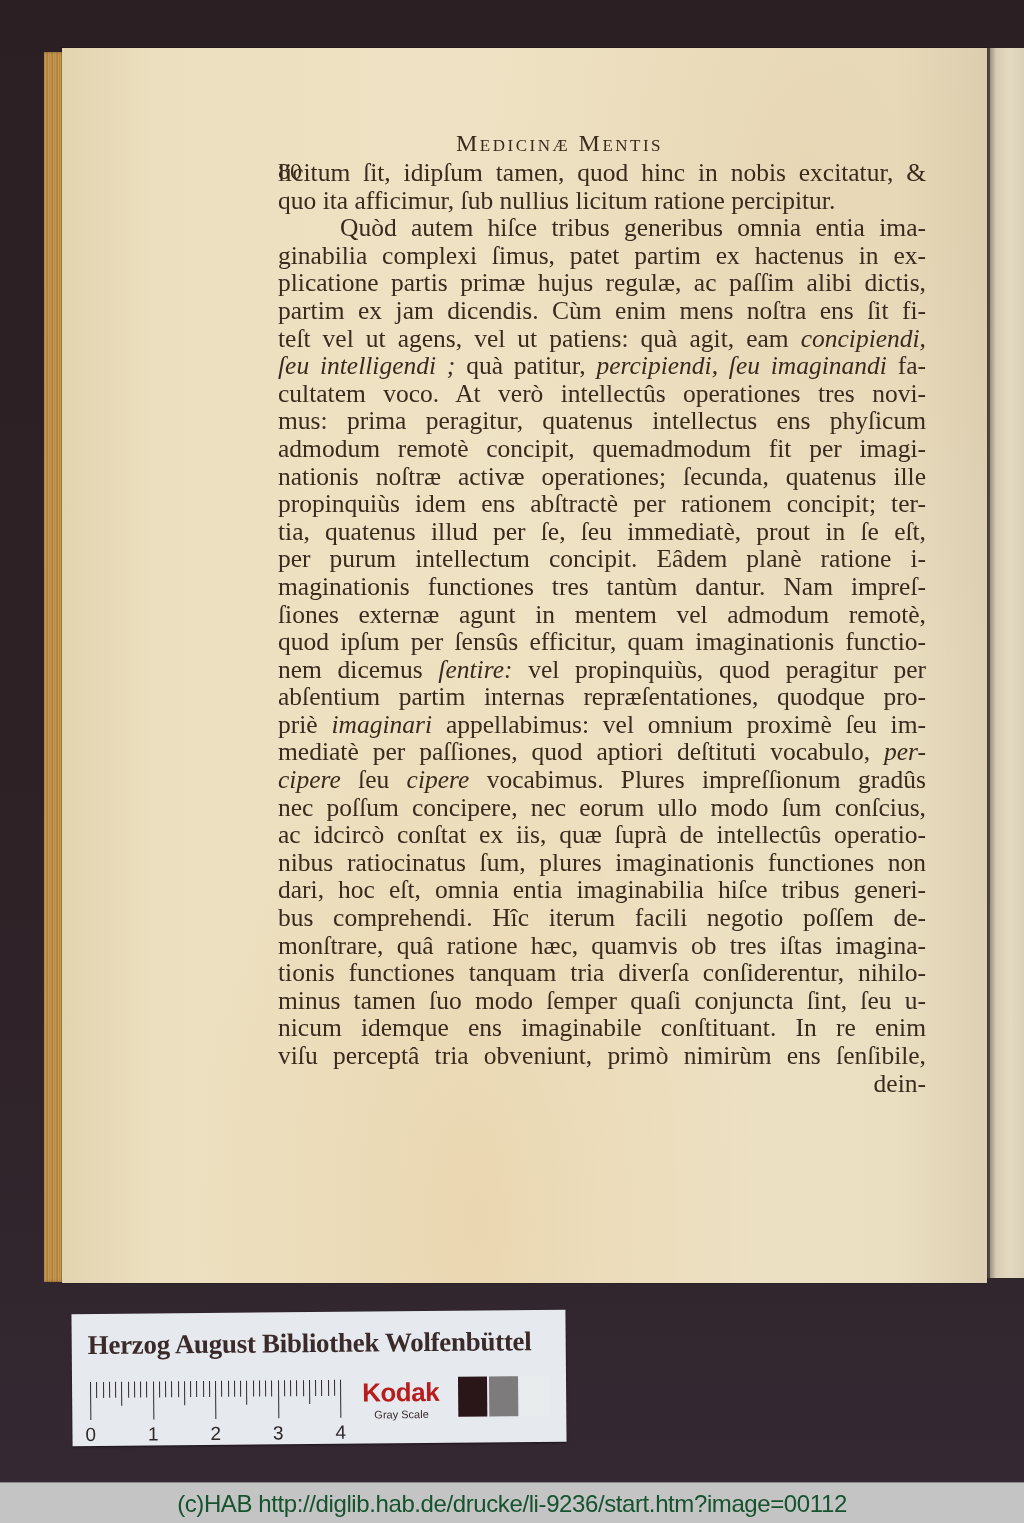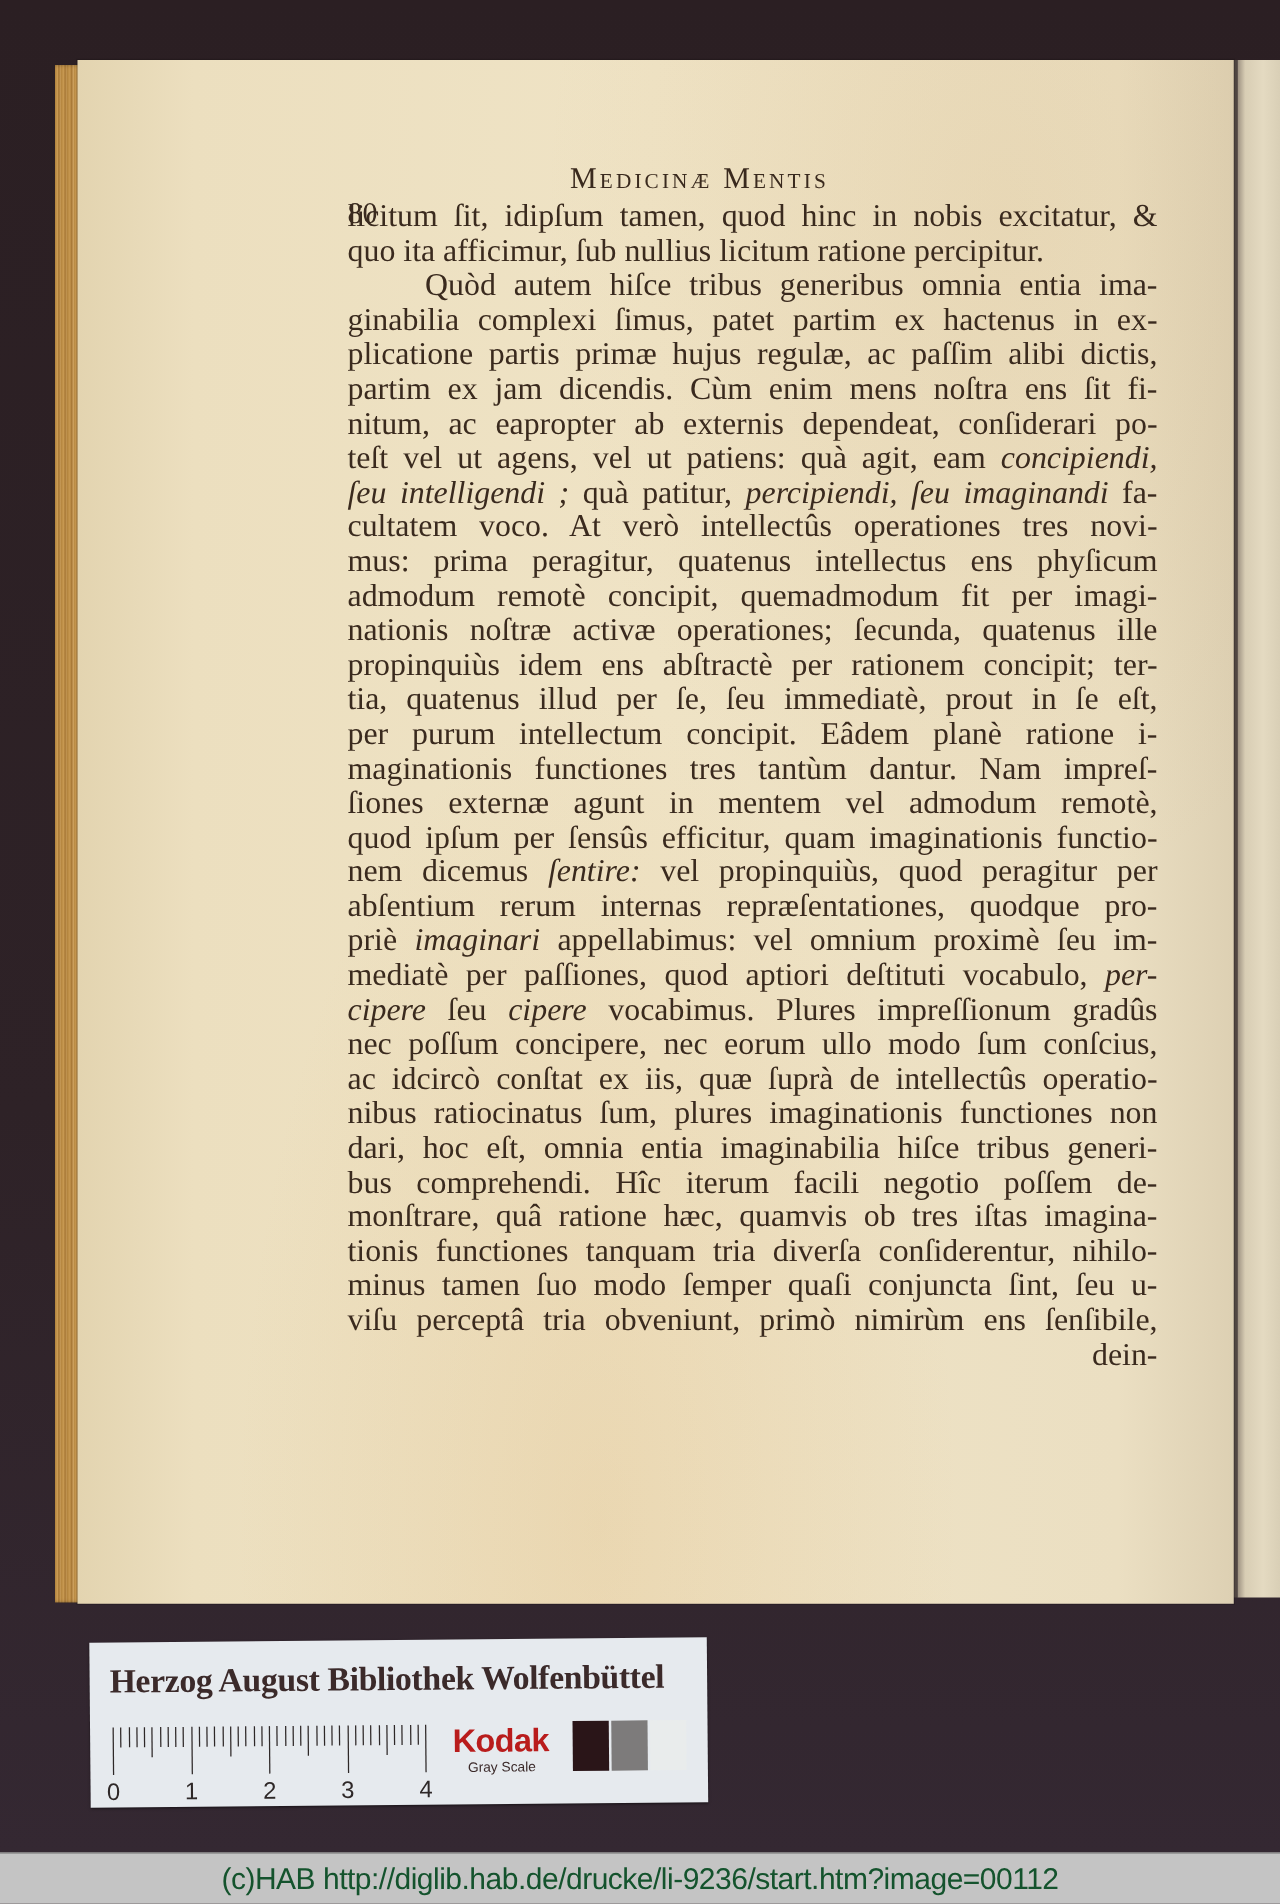--- a/index.html
+++ b/index.html
@@ -111,46 +111,46 @@
     <span class="folio">80</span>
     <span class="head-title">Medicinæ Mentis</span>
   </div>
   <div id="lines">
       <div class="line">licitum ſit, idipſum tamen, quod hinc in nobis excitatur, &amp;</div>
       <div class="line last">quo ita afficimur, ſub nullius licitum ratione percipitur.</div>
       <div class="line indent">Quòd autem hiſce tribus generibus omnia  entia ima-</div>
       <div class="line">ginabilia  complexi ſimus, patet partim  ex hactenus in ex-</div>
       <div class="line">plicatione partis primæ  hujus regulæ, ac paſſim alibi dictis,</div>
       <div class="line">partim ex jam dicendis.    Cùm enim mens noſtra ens ſit fi-</div>
-      <div class="line">nitum, ac eapropter ab externis dependeat, conſiderari po-</div>
       <div class="line">teſt vel ut agens, vel ut patiens:  quà agit, eam <i>concipiendi,</i></div>
       <div class="line"><i>ſeu intelligendi ;</i>  quà patitur, <i>percipiendi, ſeu imaginandi</i> fa-</div>
       <div class="line">cultatem voco.    At verò intellectûs operationes tres novi-</div>
       <div class="line">mus: prima peragitur, quatenus intellectus ens phyſicum</div>
       <div class="line">admodum remotè concipit, quemadmodum fit per imagi-</div>
       <div class="line">nationis noſtræ activæ operationes;  ſecunda, quatenus ille</div>
       <div class="line">propinquiùs idem ens abſtractè per rationem concipit; ter-</div>
       <div class="line">tia, quatenus illud per ſe, ſeu immediatè, prout in ſe eſt,</div>
       <div class="line">per purum intellectum concipit.    Eâdem planè ratione i-</div>
       <div class="line">maginationis functiones tres tantùm dantur.    Nam impreſ-</div>
       <div class="line">ſiones externæ agunt in mentem vel admodum remotè,</div>
       <div class="line">quod ipſum per ſensûs efficitur, quam imaginationis functio-</div>
       <div class="line">nem dicemus <i>ſentire:</i>  vel propinquiùs, quod peragitur per</div>
-      <div class="line">abſentium rerum internas repræſentationes, quodque pro-</div>
+      <div class="line">abſentium partim internas repræſentationes, quodque pro-</div>
       <div class="line">priè <i>imaginari</i> appellabimus:  vel omnium proximè ſeu im-</div>
       <div class="line">mediatè per paſſiones, quod aptiori deſtituti vocabulo, <i>per-</i></div>
       <div class="line"><i>cipere</i> ſeu <i>cipere</i> vocabimus.    Plures impreſſionum gradûs</div>
       <div class="line">nec poſſum concipere, nec eorum ullo modo ſum conſcius,</div>
       <div class="line">ac idcircò conſtat ex iis,  quæ ſuprà de intellectûs operatio-</div>
       <div class="line">nibus ratiocinatus ſum, plures imaginationis functiones non</div>
       <div class="line">dari, hoc eſt, omnia entia imaginabilia hiſce tribus generi-</div>
       <div class="line">bus comprehendi.    Hîc iterum facili negotio poſſem de-</div>
       <div class="line">monſtrare, quâ ratione hæc, quamvis ob tres iſtas imagina-</div>
       <div class="line">tionis functiones tanquam tria diverſa conſiderentur, nihilo-</div>
       <div class="line">minus tamen ſuo modo ſemper quaſi conjuncta ſint, ſeu u-</div>
+      <div class="line">nicum idemque ens imaginabile conſtituant.    In re enim</div>
       <div class="line">viſu perceptâ tria obveniunt, primò nimirùm ens ſenſibile,</div>
       <div class="line right">dein-</div>
     </div>
 </div>
 
 <div class="card">
   <div class="card-title">Herzog August Bibliothek Wolfenbüttel</div>
   <div class="ruler" id="ruler">
       <div class="tick" style="left: 0px; height: 38px;"></div>
       <div class="tick" style="left: 6.25px; height: 16px;"></div>

